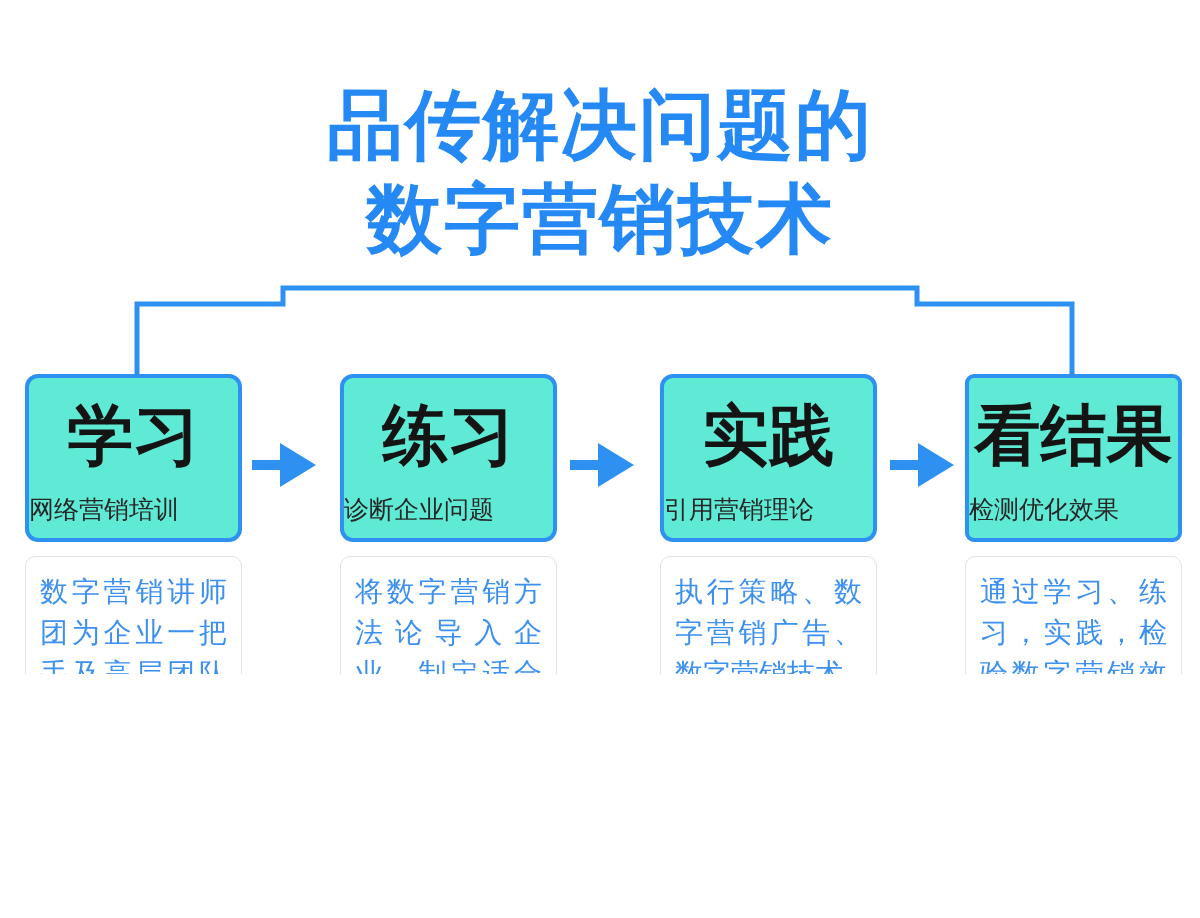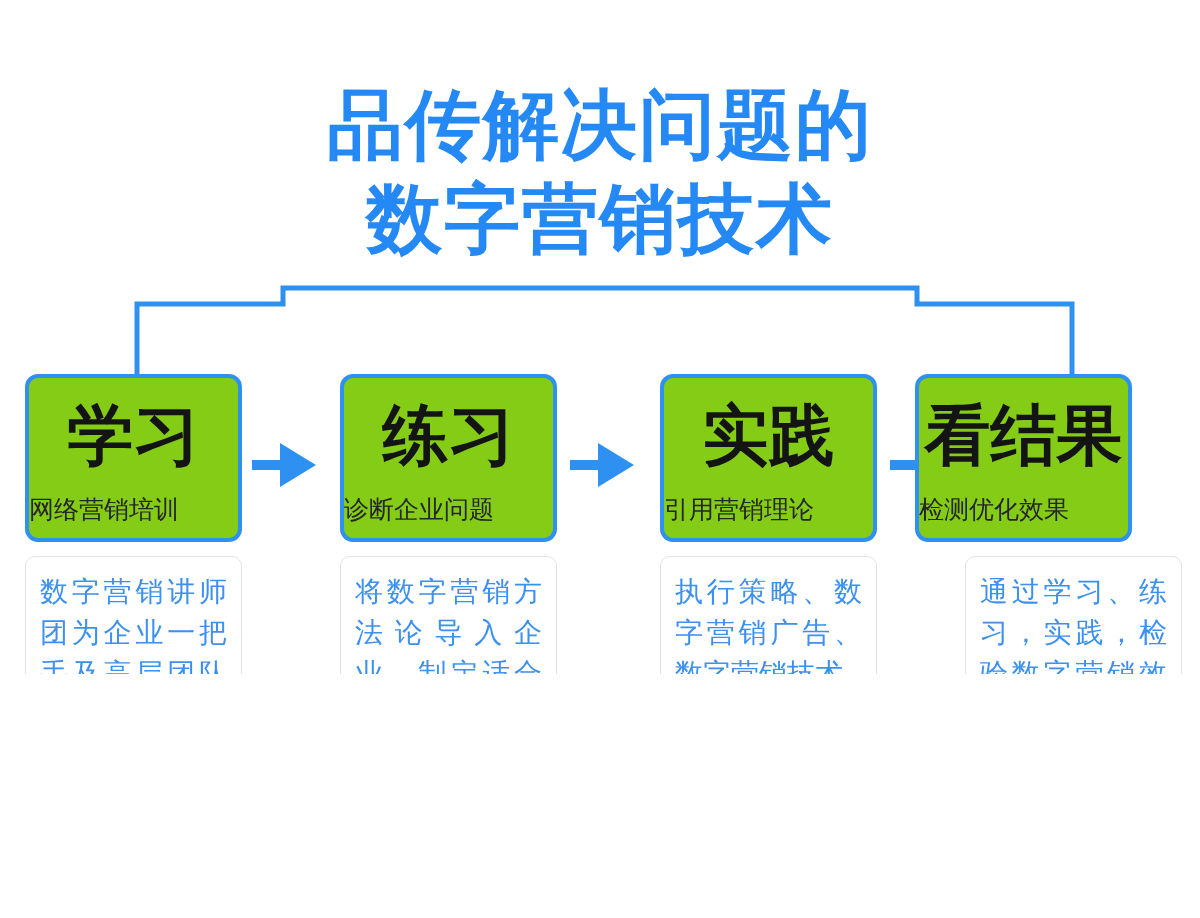--- a/index.html
+++ b/index.html
@@ -48,21 +48,21 @@
 
   
   .stage-box {
     position: absolute;
     top: 374px;
     width: 217px;
     height: 168px;
     box-sizing: border-box;
     border: 4px solid #2E90F0;
     border-radius: 13px;
-    background: #84cc16;
+    background: #5eead4;
   }
   .stage-box .stage-title {
     position: absolute;
     left: -10px;
     right: -10px;
     top: 18px;
     text-align: center;
     font-size: 66px;
     line-height: 78px;
     font-weight: bold;
@@ -143,21 +143,21 @@
 
   <div class="stage-box" style="left:660px;padding-left:8px;">
     <div class="stage-title">实践</div>
     <div class="stage-sub">引用营销理论</div>
   </div>
 
   <svg class="step-arrow" style="left:888px;" viewBox="0 0 68 56" xmlns="http://www.w3.org/2000/svg">
     <path d="M 2 23 L 30 23 L 30 6 L 66 28 L 30 50 L 30 33 L 2 33 Z" fill="#2E90F0"></path>
   </svg>
 
-  <div class="stage-box" style="left:915px;">
+  <div class="stage-box" style="left:965px;border-radius:9px;">
     <div class="stage-title">看结果</div>
     <div class="stage-sub">检测优化效果</div>
   </div>
 
   <div class="desc-box" style="left:340px;">
     <div class="desc-text">将数字营销方法论导入企业，制定适合企业数字营销方案。</div>
   </div>
   <div class="desc-box" style="left:25px;">
     <div class="desc-text">数字营销讲师团为企业一把手及高层团队提供数字营销内训。</div>
   </div>

